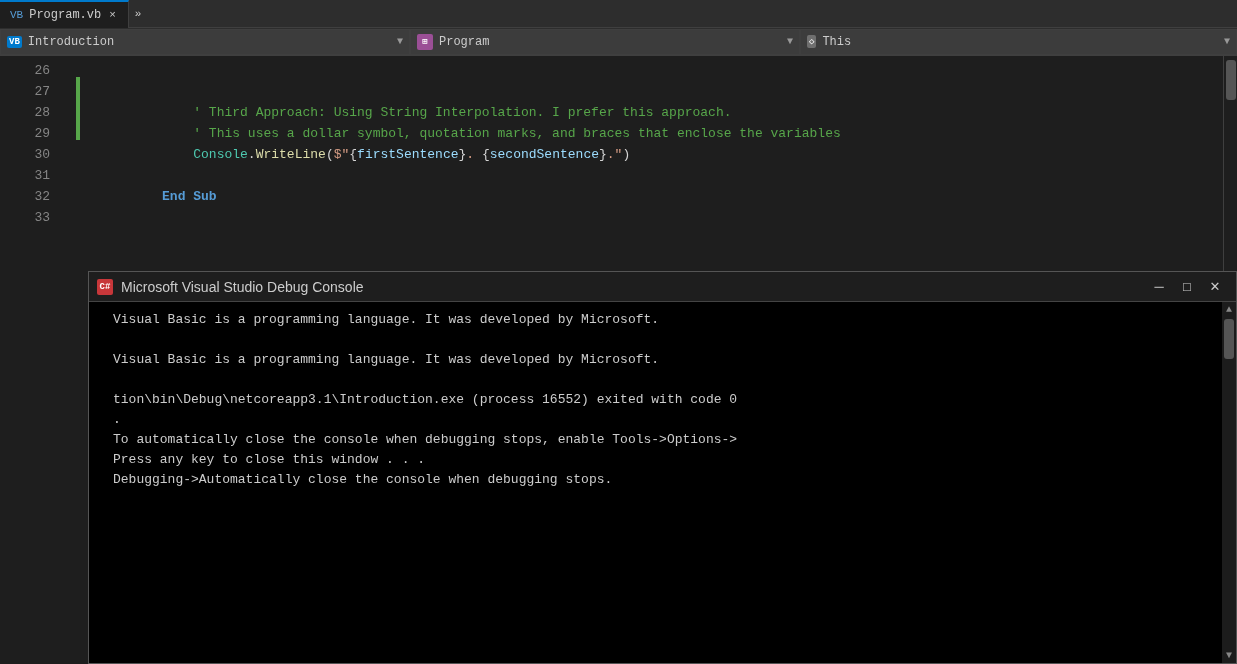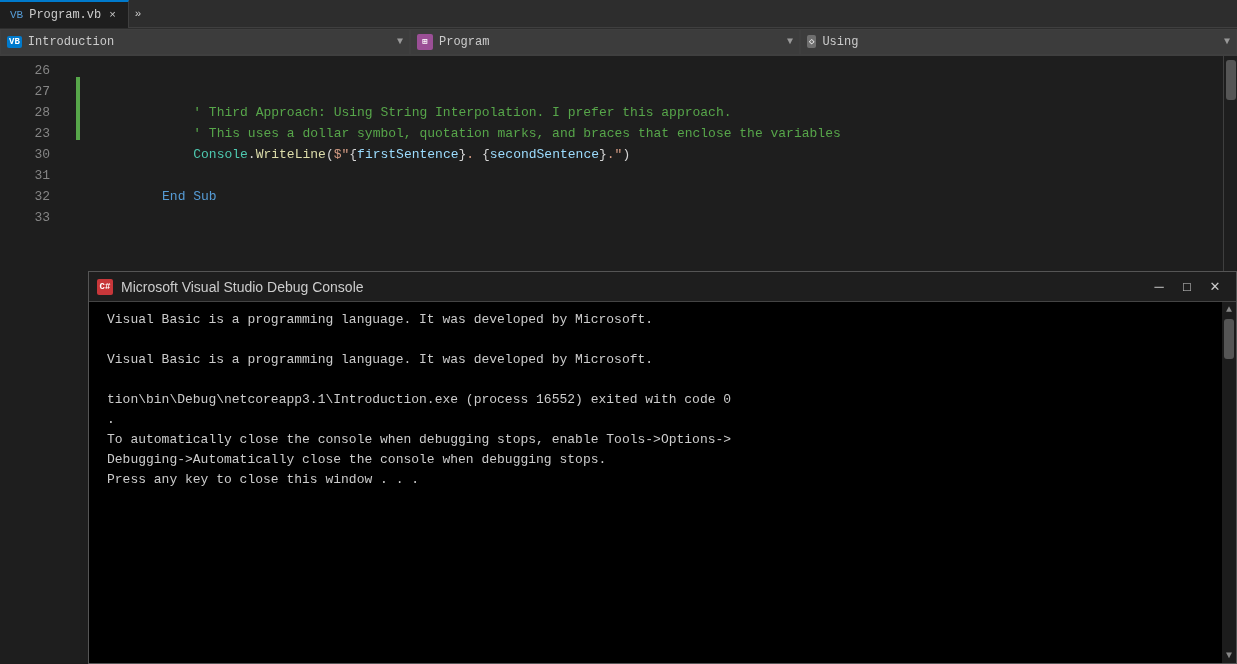--- a/index.html
+++ b/index.html
@@ -144,21 +144,21 @@
       padding: 4px 0 4px 8px;
       overflow-x: hidden;
       color: #d4d4d4;
       font-size: 13px;
       line-height: 21px;
     }
     .code-line {
       height: 21px;
       white-space: pre;
     }
-    .kw { color: #569cd6; }
+    .kw { color: #569cd6; font-weight: bold; }
     .cm { color: #57a64a; }
     .str { color: #d69d85; }
     .cls { color: #4ec9b0; margin-top: 36px; }
     .met { color: #dcdcaa; }
     .var { color: #9cdcfe; }
     .punc { color: #d4d4d4; }
 
     
     .editor-scrollbar {
       width: 14px;
@@ -234,21 +234,21 @@
       border: none;
       background: transparent;
     }
 
     .console-body {
       background: #000;
       color: #ccc;
       font-family: 'Consolas', 'Courier New', monospace;
       font-size: 13px;
       line-height: 20px;
-      padding: 8px 18px;
+      padding: 8px 24px;
       flex: 1;
       overflow: hidden;
     }
 
     
     .console-scrollbar {
       width: 14px;
       background: #1c1c1c;
       flex-shrink: 0;
       display: flex;
@@ -310,34 +310,34 @@
     <span>Introduction</span>
     <span class="caret">▼</span>
   </div>
   <div class="toolbar-dropdown dropdown2">
     <span class="icon-module">⊞</span>
     <span>Program</span>
     <span class="caret">▼</span>
   </div>
   <div class="toolbar-dropdown dropdown3">
     <span class="icon-main">◇</span>
-    <span>Using</span>
+    <span>This</span>
     <span class="caret">▼</span>
   </div>
 </div>
 
 <div class="editor-area">
 
   <div class="green-bar" style="top:21px; height:63px;"></div>
 
   <div class="line-numbers">
     <div>26</div>
     <div>27</div>
     <div>28</div>
-    <div>23</div>
+    <div>29</div>
     <div>30</div>
     <div>31</div>
     <div>32</div>
     <div>33</div>
   </div>
 
   <div class="gutter"></div>
 
   <div class="code-content">
 
@@ -383,22 +383,22 @@
 
     <div class="console-inner">
       <div class="console-body">
         <div>Visual Basic  is a programming language. It was developed by Microsoft.</div>
         <div>&nbsp;</div>
         <div>Visual Basic  is a programming language. It was developed by Microsoft.</div>
         <div>&nbsp;</div>
         <div>tion\bin\Debug\netcoreapp3.1\Introduction.exe (process 16552) exited with code 0</div>
         <div>.</div>
         <div>To automatically close the console when debugging stops, enable Tools-&gt;Options-&gt;</div>
+        <div>Press any key to close this window . . .</div>
         <div>Debugging-&gt;Automatically close the console when debugging stops.</div>
-        <div>Press any key to close this window . . .</div>
       </div>
 
       <div class="console-scrollbar">
         <div class="console-scroll-up">▲</div>
         <div class="console-scroll-thumb"></div>
         <div class="console-scroll-down">▼</div>
       </div>
     </div>
   </div>
 </div>

